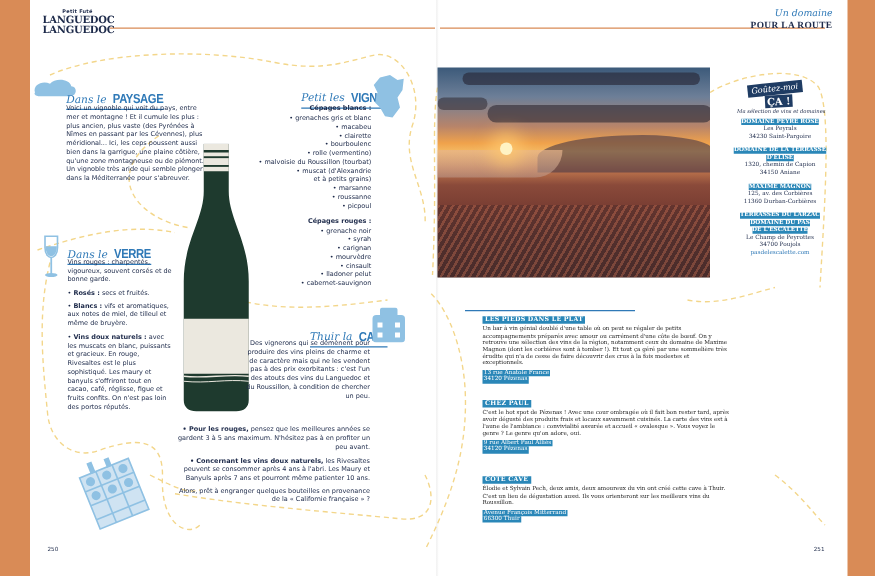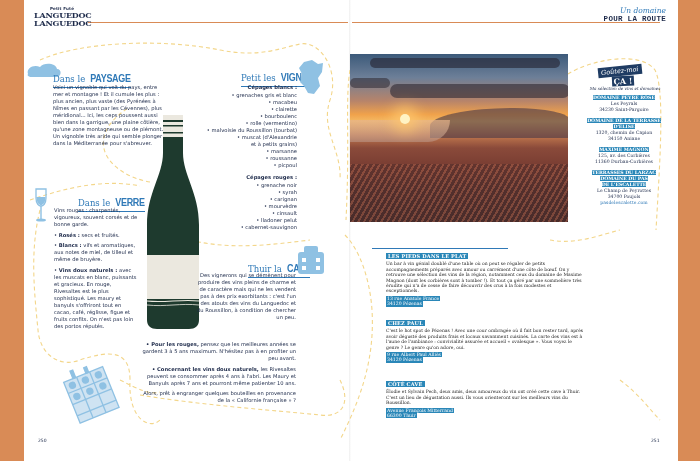--- a/index.html
+++ b/index.html
@@ -13,36 +13,36 @@
   .header-rule-left { position: absolute; left: 88px; top: 22px; width: 260px; height: 1px; background: #d98b56; }
   .header-rule-right { position: absolute; left: 352px; top: 22px; width: 308px; height: 1px; background: #d98b56; }
 
   .logo { position: absolute; left: 34px; top: 6px; width: 56px; text-align: center; }
   .logo .tiny { font-size: 4px; color: #1d2a4a; font-weight: bold; letter-spacing: 0.2px; }
   .logo .big { font-family: "DejaVu Serif", serif; font-size: 8px; font-weight: bold; color: #1d2a4a; line-height: 8px; letter-spacing: -0.2px; }
 
   .dash { position: absolute; pointer-events: none; }
 
   .section-title { position: absolute; white-space: nowrap; }
-  .st-italic { font-family: "DejaVu Serif", serif; font-size: 8.5px; color: #2f79b7; }
+  .st-italic { font-family: "DejaVu Serif", serif; font-style: italic; font-size: 8.5px; color: #2f79b7; }
   .st-bold { font-family: "Liberation Sans", sans-serif; font-weight: bold; font-size: 9px; color: #2f79b7; letter-spacing: -0.3px; transform: scaleY(1.15); display: inline-block; }
   .st-underline { border-bottom: 1px solid #2f79b7; padding-bottom: 1px; }
 
   .body-text { position: absolute; font-size: 5.2px; line-height: 7px; color: #1d2a4a; }
   .body-text p { margin-bottom: 3.5px; }
   .body-text b { font-weight: bold; }
   .right-align { text-align: right; }
 
   .bottle { position: absolute; left: 145px; top: 115px; width: 56px; height: 215px; }
 
   .page-num { position: absolute; font-size: 4.5px; color: #1d2a4a; }
 
   .r-header { position: absolute; right: 34px; top: 6px; text-align: right; }
   .r-header .it { font-family: "DejaVu Serif", serif; font-style: italic; font-size: 7.5px; color: #2f79b7; }
-  .r-header .bd { font-family: Liberation Mono, monospace; font-weight: bold; font-size: 7.5px; color: #1d2a4a; letter-spacing: 0.3px; }
+  .r-header .bd { font-family: Liberation Serif, serif; font-weight: bold; font-size: 7.5px; color: #1d2a4a; letter-spacing: 0.3px; }
 
   .photo { position: absolute; left: 350px; top: 54px; width: 218px; height: 168px; overflow: hidden;
     background:
       linear-gradient(180deg, #3c5a7a 0%, #6d7f98 14%, #b7846a 28%, #f0a24b 36%, #f4b963 40%, #c47a4f 48%, #8a4a3a 56%, #7a3e33 66%, #5e3530 80%, #4a2e2c 100%); }
   .photo .sun { position: absolute; left: 50px; top: 60px; width: 10px; height: 10px; border-radius: 50%; background: #fff3c4; box-shadow: 0 0 14px 8px rgba(255,200,110,0.8); }
   .photo .sea { position: absolute; left: 0; top: 66px; width: 100px; height: 22px; background: linear-gradient(180deg, rgba(230,180,140,0.7), rgba(190,160,150,0.5)); border-radius: 0 0 60px 0; }
   .photo .cloud1 { position: absolute; left: 20px; top: 4px; width: 190px; height: 10px; background: rgba(40,40,55,0.65); border-radius: 8px; }
   .photo .cloud2 { position: absolute; left: 40px; top: 30px; width: 180px; height: 14px; background: rgba(45,40,50,0.6); border-radius: 10px; }
   .photo .cloud3 { position: absolute; left: 0; top: 24px; width: 40px; height: 10px; background: rgba(45,40,50,0.55); border-radius: 8px; }
   .photo .hills { position: absolute; left: 80px; top: 54px; width: 140px; height: 30px; background: rgba(70,55,70,0.6); border-radius: 60% 40% 0 0; }
@@ -120,21 +120,21 @@
   <div class="body-text" style="left:53px;top:84px;width:112px;">
     <p>Voici un vignoble qui voit du pays, entre mer et montagne ! Et il cumule les plus : plus ancien, plus vaste (des Pyrénées à Nîmes en passant par les Cévennes), plus méridional... Ici, les ceps poussent aussi bien dans la garrigue, une plaine côtière, qu'une zone montagneuse ou de piémont. Un vignoble très aride qui semble plonger dans la Méditerranée pour s'abreuver.</p>
   </div>
 
   <svg class="icon-glass" viewBox="0 0 14 36">
     <path d="M2 1 L12 1 L12 10 C12 16, 9 18, 7 18 C5 18, 2 16, 2 10 Z" fill="none" stroke="#8fc1e3" stroke-width="1.3"></path>
     <path d="M2.5 9 L11.5 9 C11.5 15, 9 17, 7 17 C5 17, 2.5 15, 2.5 9Z" fill="#8fc1e3"></path>
     <rect x="6.3" y="18" width="1.4" height="13" fill="#8fc1e3"></rect>
     <ellipse cx="7" cy="32" rx="5" ry="1.6" fill="#8fc1e3"></ellipse>
   </svg>
-  <div class="section-title" style="left:54px;top:191px;margin-left:24px;">
+  <div class="section-title" style="left:54px;top:191px;">
     <span class="st-underline">
       <span class="st-italic">Dans le</span>
       <span class="st-bold">VERRE</span>
     </span>
   </div>
   <div class="body-text" style="left:54px;top:207px;width:85px;">
     <p>Vins rouges : charpentés, vigoureux, souvent corsés et de bonne garde.</p>
     <p>• <b>Rosés :</b><span> secs et fruités.</span></p>
     <p>• <b>Blancs :</b><span> vifs et aromatiques, aux notes de miel, de tilleul et même de bruyère.</span></p>
     <p>• <b>Vins doux naturels :</b><span> avec les muscats en blanc, puissants et gracieux. En rouge, Rivesaltes est le plus sophistiqué. Les maury et banyuls s'offriront tout en cacao, café, réglisse, figue et fruits confits. On n'est pas loin des portos réputés.</span></p>

